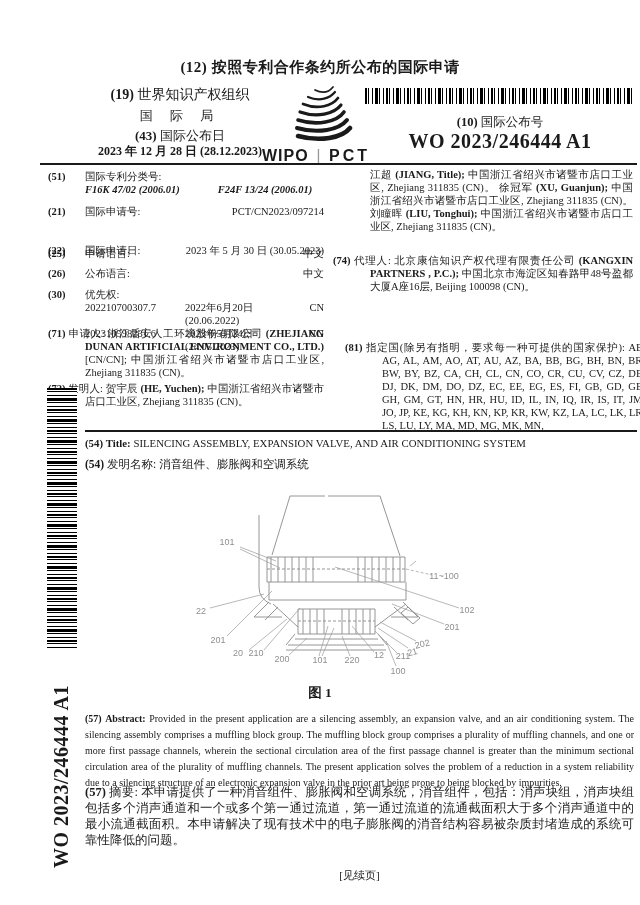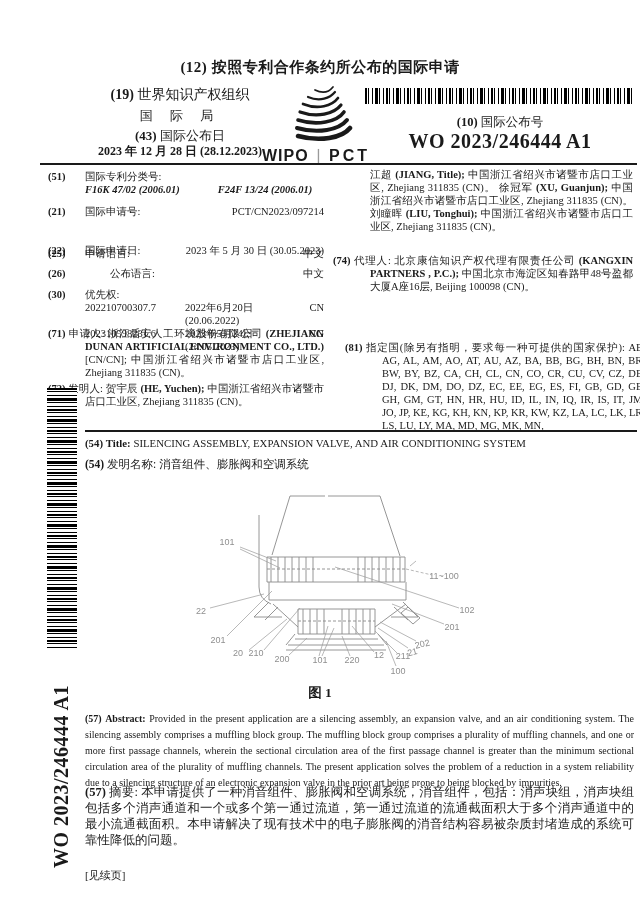--- a/index.html
+++ b/index.html
@@ -59,21 +59,21 @@
 
   
   .fig-box { top:487px; left:170px; width:320px; height:196px; }
   .fig-caption { top:684px; left:0; width:640px; text-align:center; font-size:13.5px; font-weight:bold; }
   .fig-label { font-family:"Liberation Sans","DejaVu Sans",sans-serif; font-size:9px; fill:#8f8f8f; }
 
   
   .abst-en { top:711px; left:85px; width:549px; font-size:10px; line-height:16px; text-align:justify; }
   .abst-zh { top:784px; left:85px; width:549px; font-size:12.5px; line-height:16px; text-align:justify; }
 
-  .footer-note { top:868px; left:85px; width:549px; text-align:left; font-size:11px; }
+  .footer-note { top:868px; left:85px; width:549px; text-align:center; font-size:11px; }
 
   
   .barcode-side { top:388px; left:47px; width:30px; height:262px;
     background:repeating-linear-gradient(180deg,
       #000 0px,#000 2px,#fff 2px,#fff 3px,#000 3px,#000 4px,#fff 4px,#fff 7px,
       #000 7px,#000 8px,#fff 8px,#fff 10px,#000 10px,#000 13px,#fff 13px,#fff 14px,
       #000 14px,#000 15px,#fff 15px,#fff 18px,#000 18px,#000 19px,#fff 19px,#fff 21px);
   }
   .side-pubnum {
     top:868px; left:50px; width:212px; height:26px;
@@ -146,21 +146,21 @@
     <div style="top:74px;" class="lv">
       <span class="fnum">(22)</span>
       <span class="lab">国际申请日:</span>
       <span class="val">2023 年 5 月 30 日 (30.05.2023)</span>
     </div>
     <div style="top:77px;" class="lv">
       <span class="fnum">(25)</span>
       <span class="lab">申请语言:</span>
       <span class="val">中文</span>
     </div>
-    <div style="top:97px;gap:25px;" class="lv">
+    <div style="top:97px;" class="lv">
       <span class="fnum">(26)</span>
       <span class="lab">公布语言:</span>
       <span class="val">中文</span>
     </div>
     <div style="top:118px;">
       <div><span class="fnum">(30)</span><span>优先权:</span></div>
       <div class="prio-row">
         <span class="prio-n">202210700307.7</span>
         <span class="prio-d">2022年6月20日 (20.06.2022)</span>
         <span class="prio-c">CN</span>

